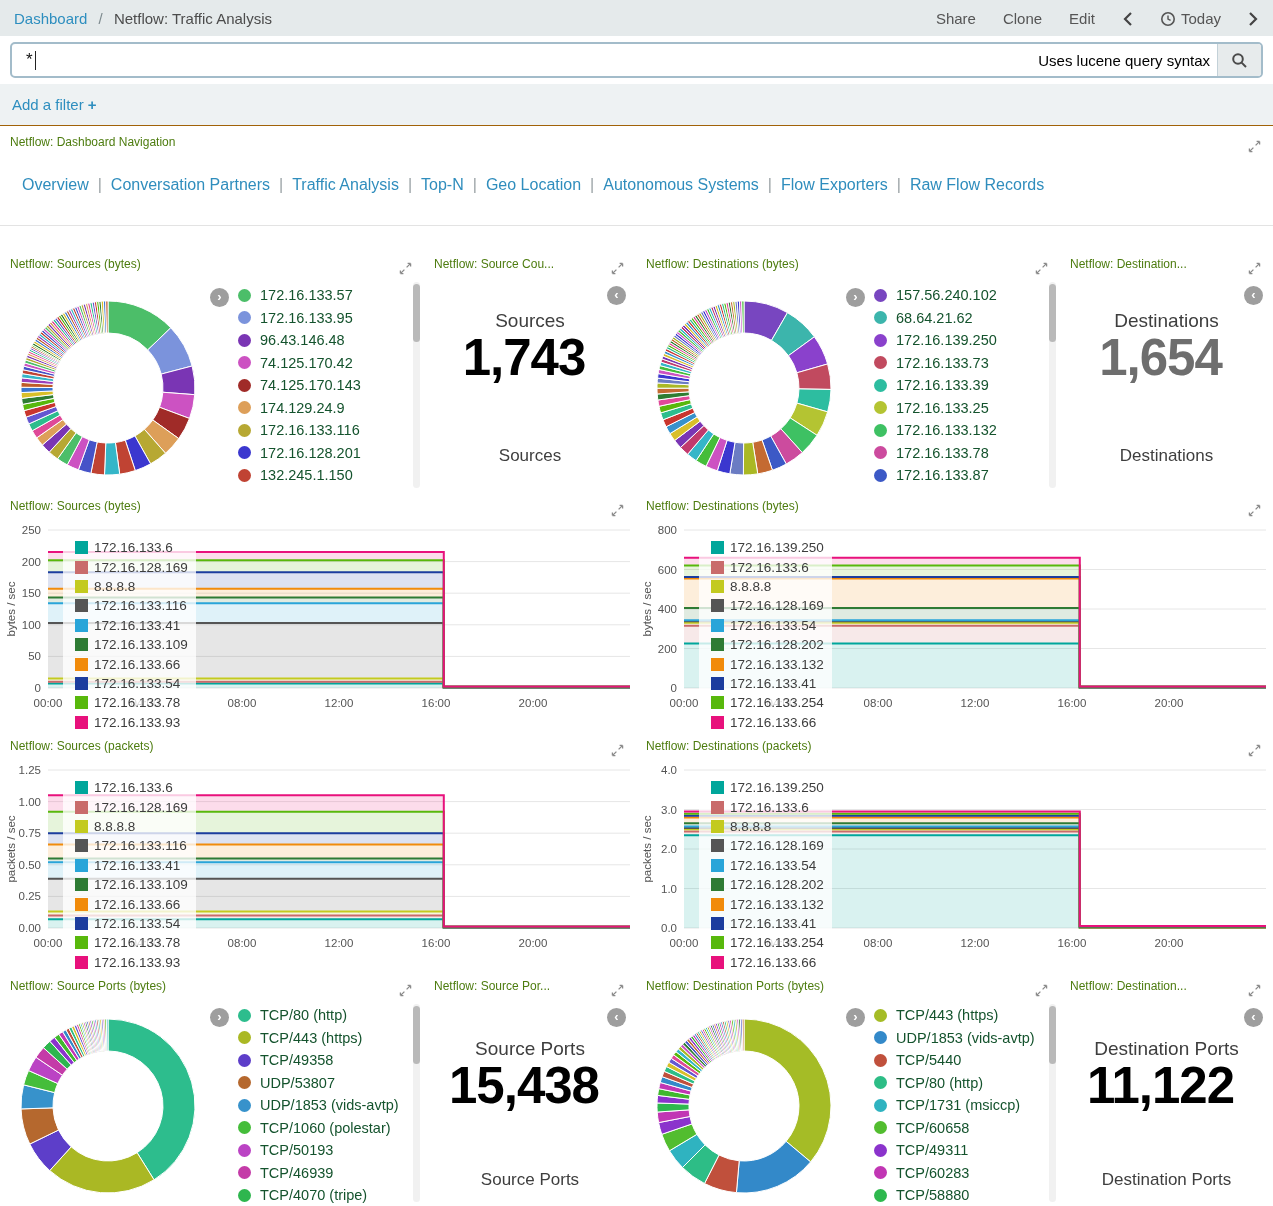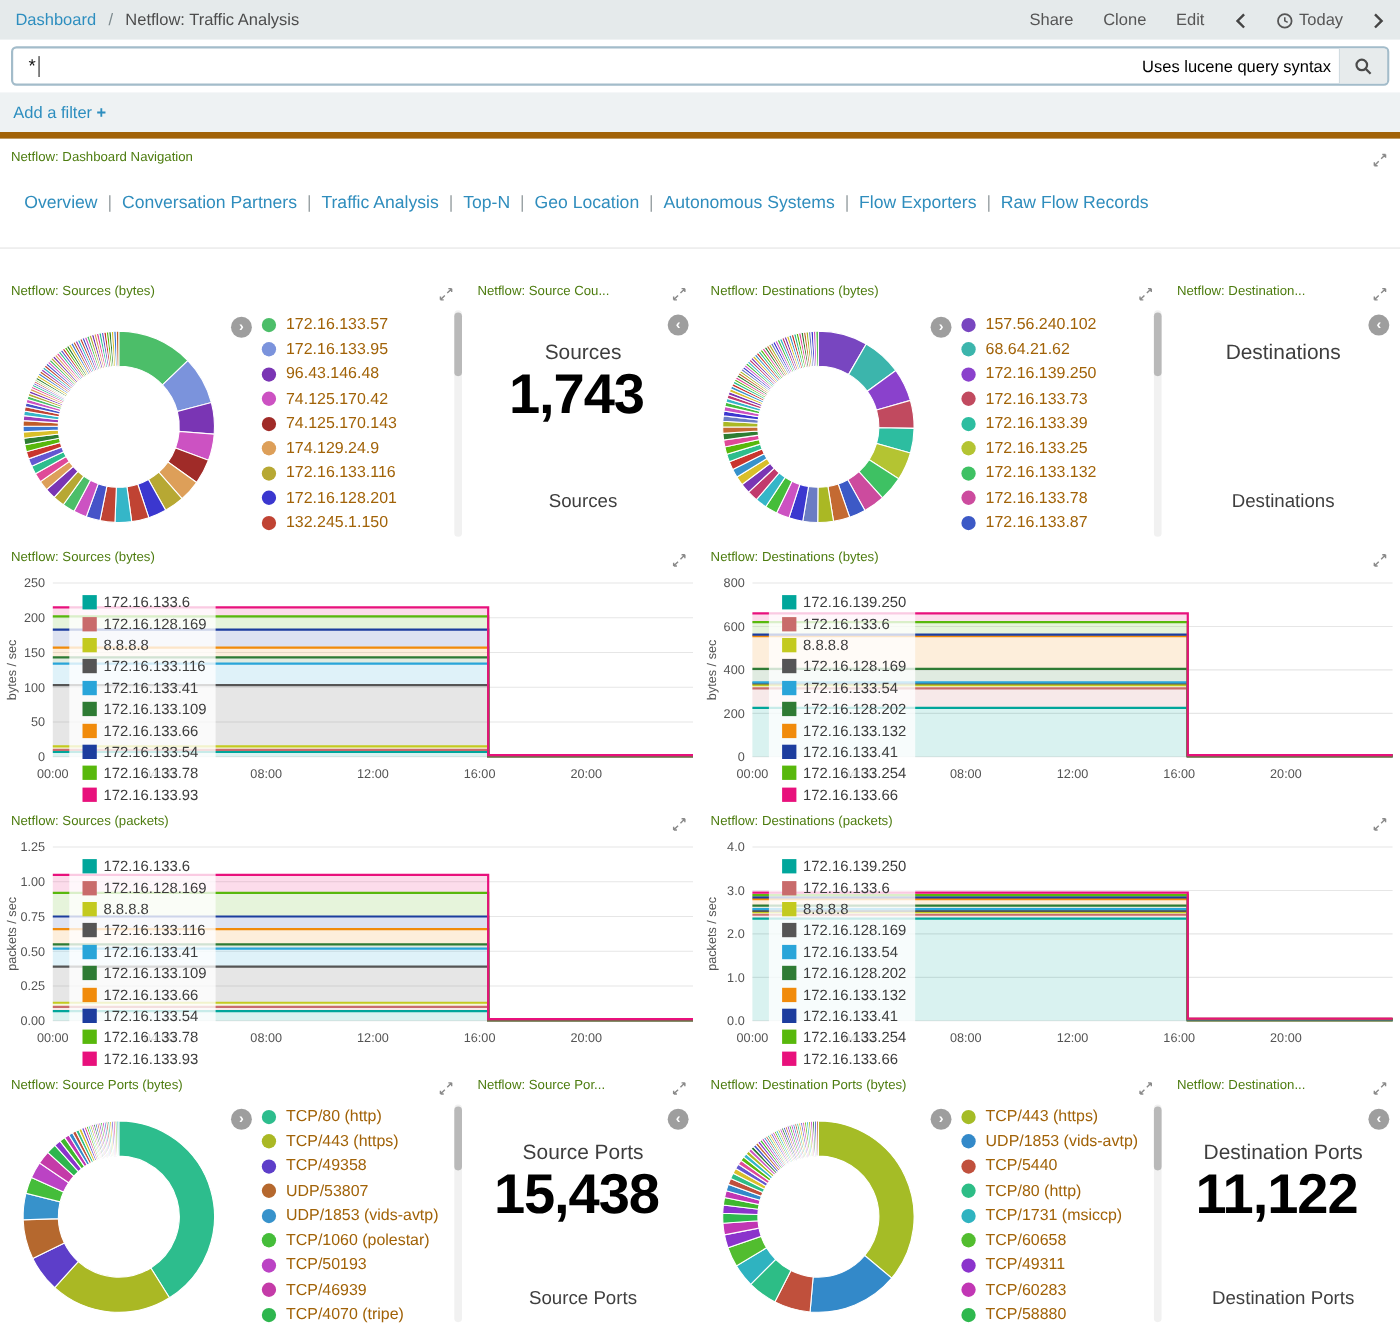--- a/index.html
+++ b/index.html
@@ -23,21 +23,21 @@
   .query-input-wrap { position:absolute; left:10px; right:10px; top:6px; height:36px;
     border:2px solid #a3bcca; border-radius:5px; background:#fff; display:flex; align-items:center; }
   .query-star { font-size:17px; color:#111; margin-left:14px; }
   .caret { width:1px; height:19px; background:#222; margin-left:2px; }
   .lucene { margin-left:auto; font-size:15px; color:#000000; text-decoration:none; padding-right:7px; cursor:pointer; }
   .searchbtn { width:44px; height:32px; border:none; border-left:1px solid #c3d1d8;
     background:#e7ebec; border-radius:0 3px 3px 0; cursor:pointer; display:flex;
     align-items:center; justify-content:center; }
 
   .filterbar { position:absolute; left:0; top:84px; width:1273px; height:42px;
-    background:#eef2f3; border-bottom:6px solid #a16207; display:flex; align-items:center; padding:0 12px; }
+    background:#eef2f3; border-bottom:1px solid #a16207; display:flex; align-items:center; padding:0 12px; }
   .filterbar a { font-size:15px; color:#2d8ebf; text-decoration:none; cursor:pointer; }
   .filterbar .plus { font-weight:bold; margin-left:4px; }
 
   
   .panel { position:absolute; background:#fff; overflow:hidden; }
   .viz-title { position:absolute; left:10px; top:7px; font-size:12px; color:#4d7c0f; white-space:nowrap; }
   .expand { position:absolute; right:12px; top:11px; width:13px; height:13px; cursor:pointer; }
 
   #pn-nav { left:0; top:128px; width:1273px; height:98px; border-bottom:1px solid #e3e3e3; }
   .navlinks { position:absolute; left:22px; top:48px; font-size:16px; color:#9aa2a5; white-space:nowrap; }
@@ -58,21 +58,21 @@
   #p-dport-donut     { left:636px; top:972px; width:424px; height:234px; }
   #p-dport-metric    { left:1060px;top:972px; width:213px; height:234px; }
 
   
   .donut { position:absolute; left:18px; top:48px; width:180px; height:180px; }
   .row4 .donut { top:44px; }
   .dlegend { position:absolute; left:238px; top:34px; list-style:none; }
   .row4 .dlegend { top:32px; }
   .dlegend li { display:flex; align-items:center; height:22.5px; gap:9px; cursor:pointer; }
   .dlegend .dot { width:13px; height:13px; border-radius:50%; flex:0 0 13px; }
-  .dlegend .lbl { font-size:14.5px; color:#a16207; white-space:nowrap; }
+  .dlegend .lbl { font-size:14.5px; color:#14532d; white-space:nowrap; }
   .circbtn { position:absolute; width:19px; height:19px; border-radius:50%;
     background:#9e9e9e; color:#fff; font-size:13px; font-weight:bold; text-align:center;
     line-height:18px; cursor:pointer; }
   .legend-toggle { left:210px; top:38px; }
   .row4 .legend-toggle { top:36px; }
   .metric-collapse { right:10px; top:36px; }
   .scroll-track { position:absolute; right:4px; top:32px; bottom:4px; width:7px;
     background:#f1f1f1; border-radius:4px; }
   .scroll-thumb { width:7px; height:58px; background:#b9b9b9; border-radius:4px; margin-top:2px; }
 
@@ -445,20 +445,21 @@
     <div class="viz-title">Netflow: Destination...</div>
     <span class="expand"><svg width="13" height="13" viewBox="0 0 13 13">
           <g stroke="#8a8a8a" stroke-width="1.3" fill="none">
             <path d="M7.6 5.4 L11.6 1.4 M11.6 1.4 H8.6 M11.6 1.4 V4.4"></path>
             <path d="M5.4 7.6 L1.4 11.6 M1.4 11.6 H4.4 M1.4 11.6 V8.6"></path>
           </g>
         </svg></span>
     <span class="circbtn metric-collapse">‹</span>
     <div class="metric-box">
       <div class="metric-label">Destinations</div>
+      <div class="metric-value" style="color: rgb(110, 110, 110);">1,654</div>
       <div class="metric-bottom">Destinations</div>
     </div>
   </div>
 
   <div class="panel" id="p-src-bytes-ts">
     <div class="viz-title">Netflow: Sources (bytes)</div>
     <span class="expand"><svg width="13" height="13" viewBox="0 0 13 13">
           <g stroke="#8a8a8a" stroke-width="1.3" fill="none">
             <path d="M7.6 5.4 L11.6 1.4 M11.6 1.4 H8.6 M11.6 1.4 V4.4"></path>
             <path d="M5.4 7.6 L1.4 11.6 M1.4 11.6 H4.4 M1.4 11.6 V8.6"></path>

